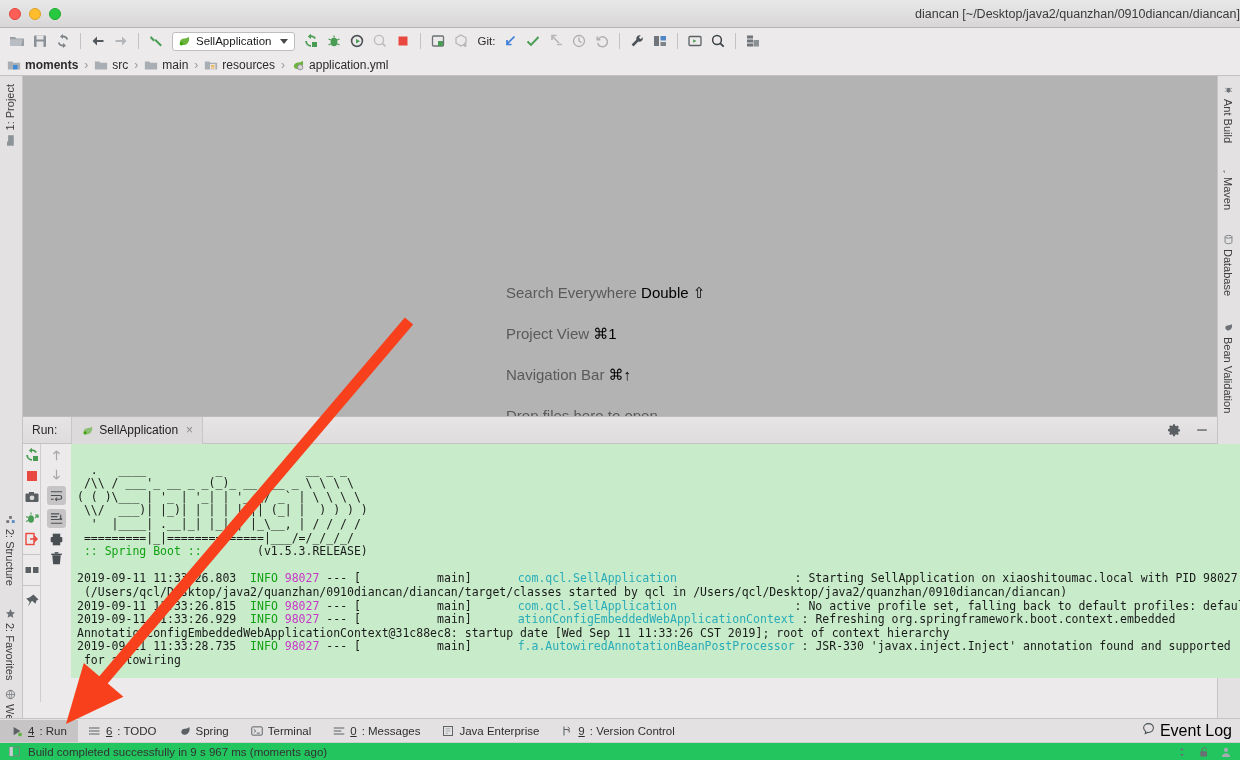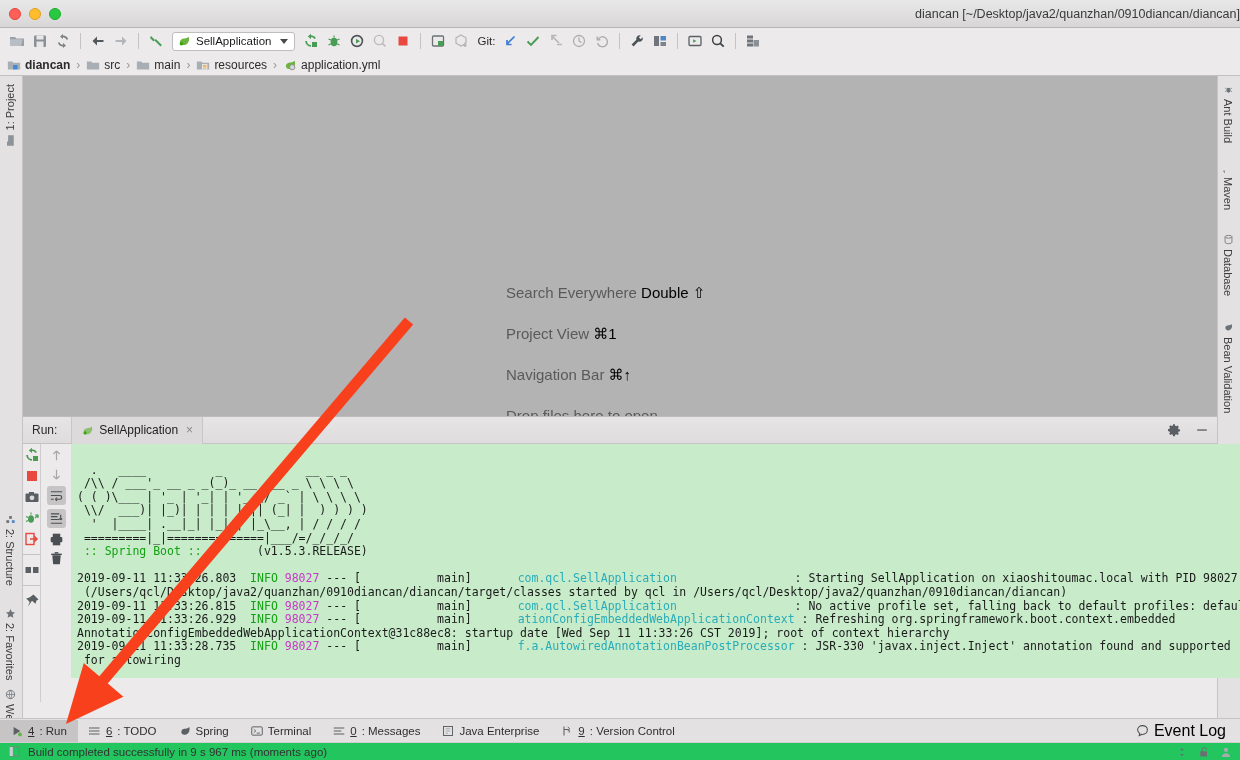--- a/index.html
+++ b/index.html
@@ -151,21 +151,21 @@
     position: absolute; top: 718px; left: 0; width: 1240px; height: 24px;
     background: #e3e1e1; border-top: 1px solid #c5c3c3;
     display: flex; align-items: center;
   }
   .bb-item {
     display: flex; align-items: center; gap: 5px;
     font-size: 11.5px; color: #2f2f2f; padding: 0 11px; height: 22px;
   }
   .bb-item.active { background: #c6c4c4; }
   .bb-item .u { text-decoration: underline; }
-  .bb-right { position: absolute; right: 14px; display: flex; align-items: center; gap: 5px; }
+  .bb-right { position: absolute; right: 8px; display: flex; align-items: flex-start; gap: 5px; }
 
   
   .statusbar {
     position: absolute; top: 742px; left: 0; width: 1240px; height: 18px;
     background: #22c55e; border-top: 1px solid #cfcdcd;
     display: flex; align-items: center;
   }
   .status-text { font-size: 11.5px; color: #333; margin-left: 28px; }
   .status-icon { position: absolute; left: 8px; }
   .status-right { position: absolute; right: 8px; display: flex; align-items: center; gap: 10px; }
@@ -348,21 +348,21 @@
   </div>
 
   <div class="breadcrumb">
     <span class="crumb bold">
       <span>
         <svg width="14" height="14" viewBox="0 0 16 16">
             <path d="M1 4h5l1.2 1.5H15V13H1z" fill="#a8aeb3"></path>
             <rect x="7" y="8" width="5" height="5" fill="#3c8ad8"></rect>
           </svg>
       </span>
-      <span>diancan</span>
+      <span>moments</span>
     </span>
     <span class="crumb-sep">›</span>
     <span class="crumb">
       <span>
         <svg width="14" height="14" viewBox="0 0 16 16">
             <path d="M1 4h5l1.2 1.5H15V13H1z" fill="#a8aeb3"></path>
           </svg>
       </span>
       <span>src</span>
     </span>

